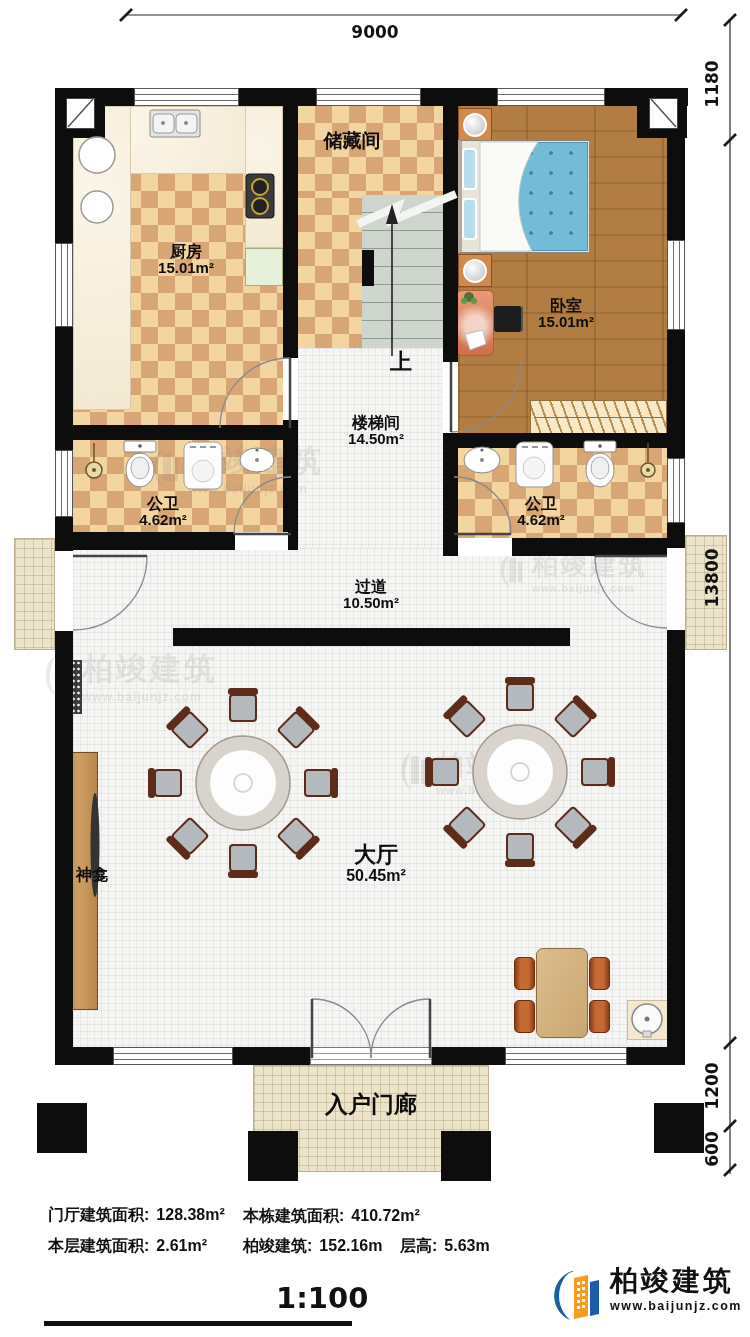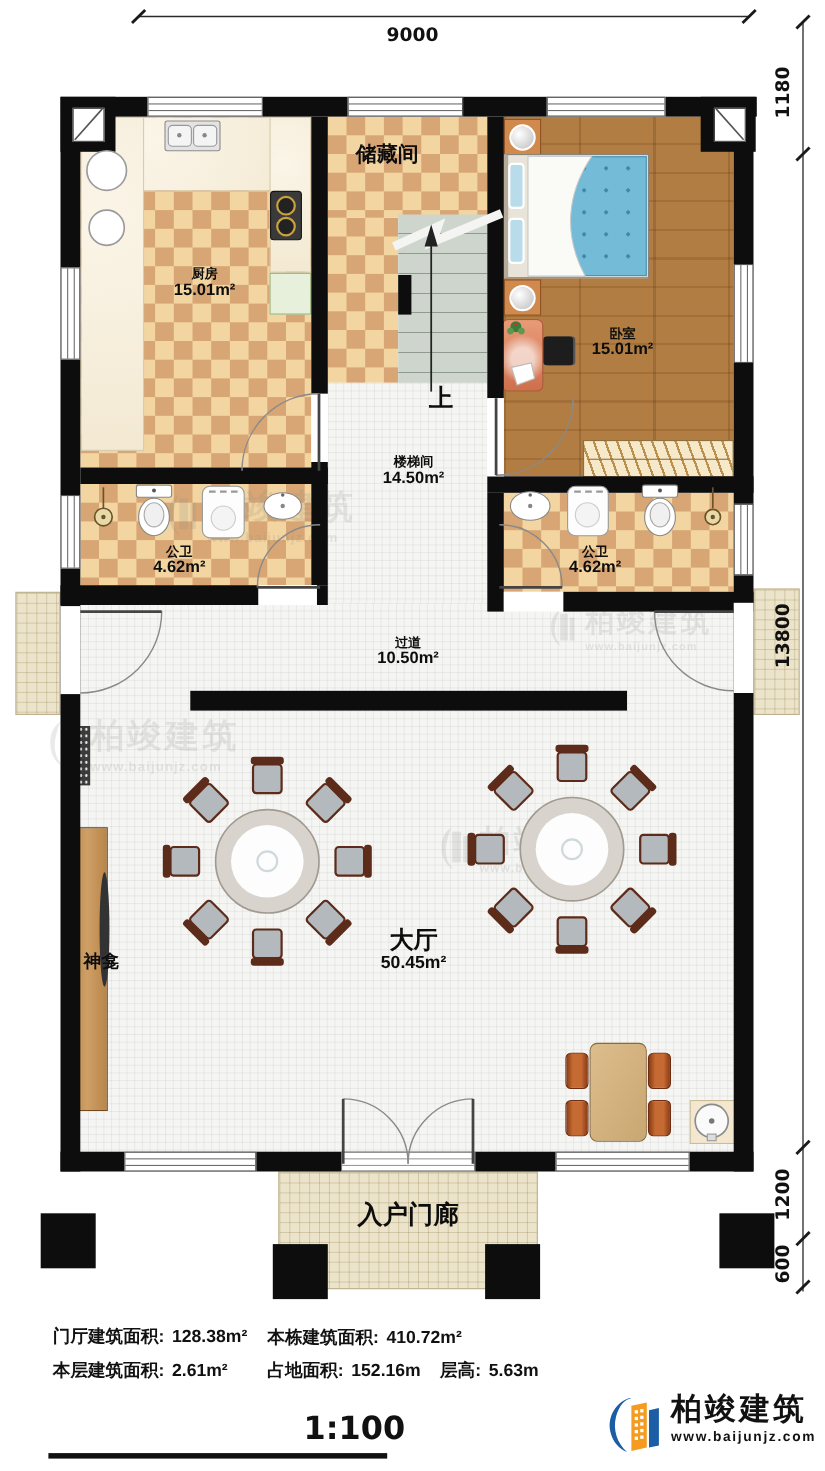--- a/index.html
+++ b/index.html
@@ -20,21 +20,21 @@
      linear-gradient(90deg,rgba(0,0,0,.055) 1px,transparent 1px);background-size:7px 7px;}
   .beigegrid{position:absolute;background-color:#ece4ca;background-image:
      linear-gradient(rgba(140,120,70,.28) 1px,transparent 1px),
      linear-gradient(90deg,rgba(140,120,70,.28) 1px,transparent 1px);background-size:9px 9px;border:1px solid #bdb18d;}
   .marble{position:absolute;background:radial-gradient(circle at 30% 30%,#fbf5e8,#f3e9d2);border:1px solid #d8cbb0;}
   .wood{position:absolute;background-image:
      repeating-linear-gradient(90deg,rgba(60,35,10,.18) 0 2px,transparent 2px 68px),
      repeating-linear-gradient(180deg,#b17d43 0 24px,#a26f38 24px 26px);}
   .stairs{position:absolute;background:repeating-linear-gradient(180deg,#cdd5cc 0 17px,#8e9b8e 17px 18px);}
   .room-label{position:absolute;transform:translateX(-50%);text-align:center;font-weight:bold;color:#0d0d0d;line-height:1.08;white-space:nowrap;}
-  .rname{display:block;font-size:12px;}
+  .rname{display:block;font-size:16px;}
   .rarea{display:block;font-size:15px;}
   .dim-h{position:absolute;font-size:17px;font-weight:600;font-family:"DejaVu Sans",sans-serif;}
   .dim-v{position:absolute;font-size:17px;font-weight:600;font-family:"DejaVu Sans",sans-serif;
          transform:translate(-50%,-50%) rotate(-90deg);white-space:nowrap;}
   .wm{position:absolute;display:flex;align-items:center;gap:8px;opacity:.18;pointer-events:none;}
   .wm-text .wm-name{display:block;font-size:31px;font-weight:900;color:#8d8d8d;letter-spacing:3px;}
   .wm-text .wm-url{display:block;font-size:12px;font-weight:bold;color:#8d8d8d;letter-spacing:1px;}
   .stat{position:absolute;font-size:16px;font-weight:600;white-space:nowrap;font-family:"Liberation Sans",sans-serif;}
   .stat .v{margin-left:7px;}
   .knob{width:20px;height:20px;border:2px solid #fff;border-radius:50%;background:radial-gradient(circle at 35% 35%,#fff,#bdbdbd);margin:4px auto 0;}
@@ -395,21 +395,21 @@
     <span class="rarea">15.01m²</span>
   </div>
   <div class="room-label" style="left:352px;top:131px">
     <span class="rname" style="font-size:19px">储藏间</span>
   </div>
   <div class="room-label" style="left:566px;top:297px">
     <span class="rname">卧室</span>
     <span class="rarea">15.01m²</span>
   </div>
   <div class="room-label" style="left:376px;top:414px">
-    <span class="rname" style="font-size:12px">楼梯间</span>
+    <span class="rname" style="font-size:16px">楼梯间</span>
     <span class="rarea">14.50m²</span>
   </div>
   <div class="room-label" style="left:163px;top:495px">
     <span class="rname">公卫</span>
     <span class="rarea">4.62m²</span>
   </div>
   <div class="room-label" style="left:541px;top:495px">
     <span class="rname">公卫</span>
     <span class="rarea">4.62m²</span>
   </div>
@@ -434,21 +434,21 @@
   <div class="stat" style="left:48px;top:1205px">
     <span>门厅建筑面积:</span><span class="v">128.38m²</span>
   </div>
   <div class="stat" style="left:243px;top:1206px">
     <span>本栋建筑面积:</span><span class="v">410.72m²</span>
   </div>
   <div class="stat" style="left:48px;top:1236px">
     <span>本层建筑面积:</span><span class="v">2.61m²</span>
   </div>
   <div class="stat" style="left:243px;top:1236px">
-    <span>占地面积:</span><span class="v">152.16m</span>
+    <span>柏竣建筑:</span><span class="v">152.16m</span>
   </div>
   <div class="stat" style="left:400px;top:1236px">
     <span>层高:</span><span class="v">5.63m</span>
   </div>
 
   <div class="abs" style="left:276px;top:1281px;font-size:29px;font-weight:600;font-family:'DejaVu Sans',sans-serif">1:100</div>
   <div class="abs" style="left:44px;top:1321px;width:308px;height:5px;background:#111"></div>
 
   <div class="abs" style="left:548px;top:1266px;display:flex;align-items:flex-start;gap:6px">
     <svg width="56" height="58" viewBox="0 0 56 58">

